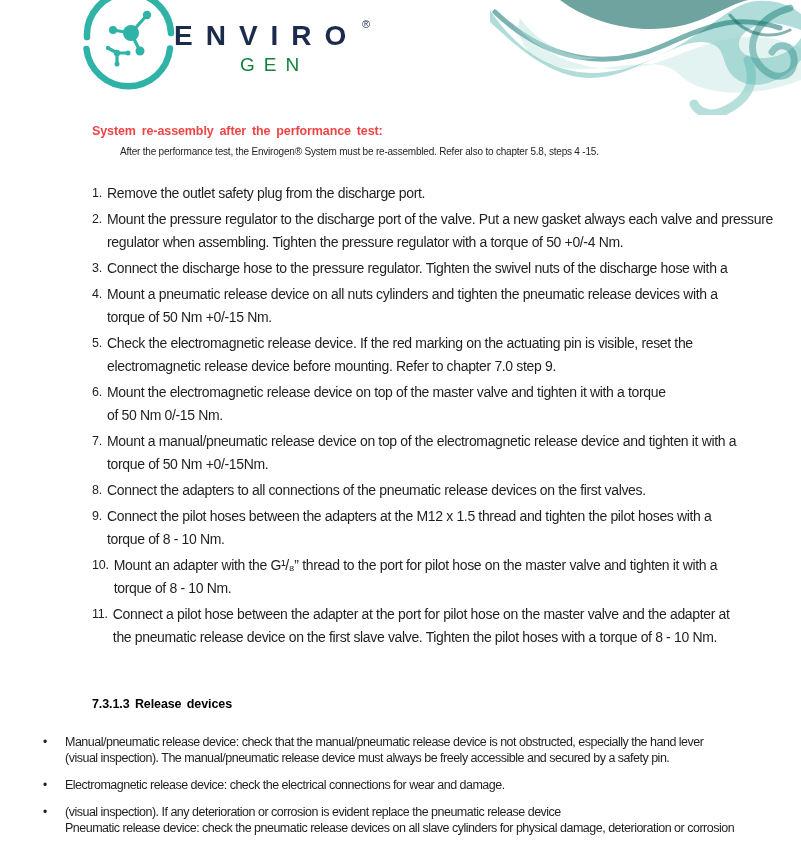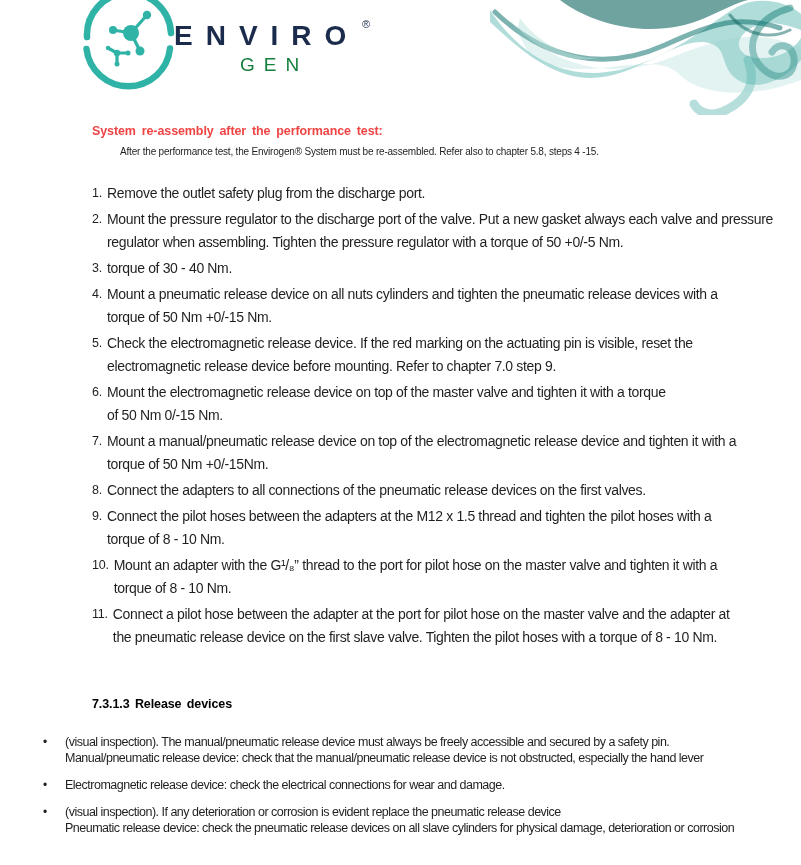--- a/index.html
+++ b/index.html
@@ -122,27 +122,27 @@
       <span class="n">1.</span>
       <span class="t">
           <div>Remove the outlet safety plug from the discharge port.</div>
           <div></div>
         </span>
     </div>
     <div class="num-item">
       <span class="n">2.</span>
       <span class="t">
           <div>Mount the pressure regulator to the discharge port of the valve. Put a new gasket always each valve and pressure</div>
-          <div>regulator when assembling. Tighten the pressure regulator with a torque of 50 +0/-5 Nm.</div>
+          <div>regulator when assembling. Tighten the pressure regulator with a torque of 50 +0/-4 Nm.</div>
         </span>
     </div>
     <div class="num-item">
       <span class="n">3.</span>
       <span class="t">
-          <div>torque of 30 - 40 Nm.</div>
+          <div>Connect the discharge hose to the pressure regulator. Tighten the swivel nuts of the discharge hose with a</div>
         </span>
     </div>
     <div class="num-item">
       <span class="n">4.</span>
       <span class="t">
           <div>Mount a pneumatic release device on all nuts cylinders and tighten the pneumatic release devices with a</div>
           <div>torque of 50 Nm +0/-15 Nm.</div>
         </span>
     </div>
     <div class="num-item">
@@ -195,22 +195,22 @@
         </span>
     </div>
   </div>
 
   <div class="sec-heading">7.3.1.3 Release devices</div>
 
   <div class="bullet-list">
     <div class="bullet-item">
       <span class="m">•</span>
       <span class="t">
+          <div>Manual/pneumatic release device: check that the manual/pneumatic release device is not obstructed, especially the hand lever</div>
           <div>(visual inspection). The manual/pneumatic release device must always be freely accessible and secured by a safety pin.</div>
-          <div>Manual/pneumatic release device: check that the manual/pneumatic release device is not obstructed, especially the hand lever</div>
         </span>
     </div>
     <div class="bullet-item">
       <span class="m">•</span>
       <span class="t">
           <div>Electromagnetic release device: check the electrical connections for wear and damage.</div>
           <div></div>
         </span>
     </div>
     <div class="bullet-item">

